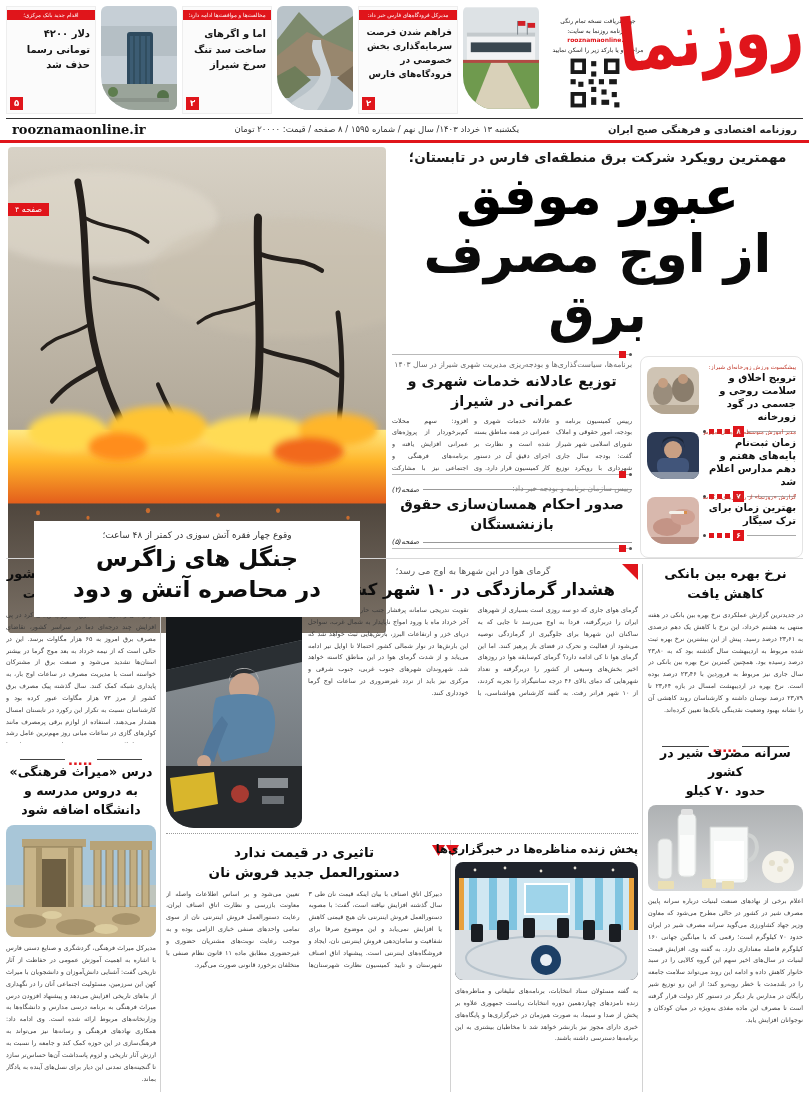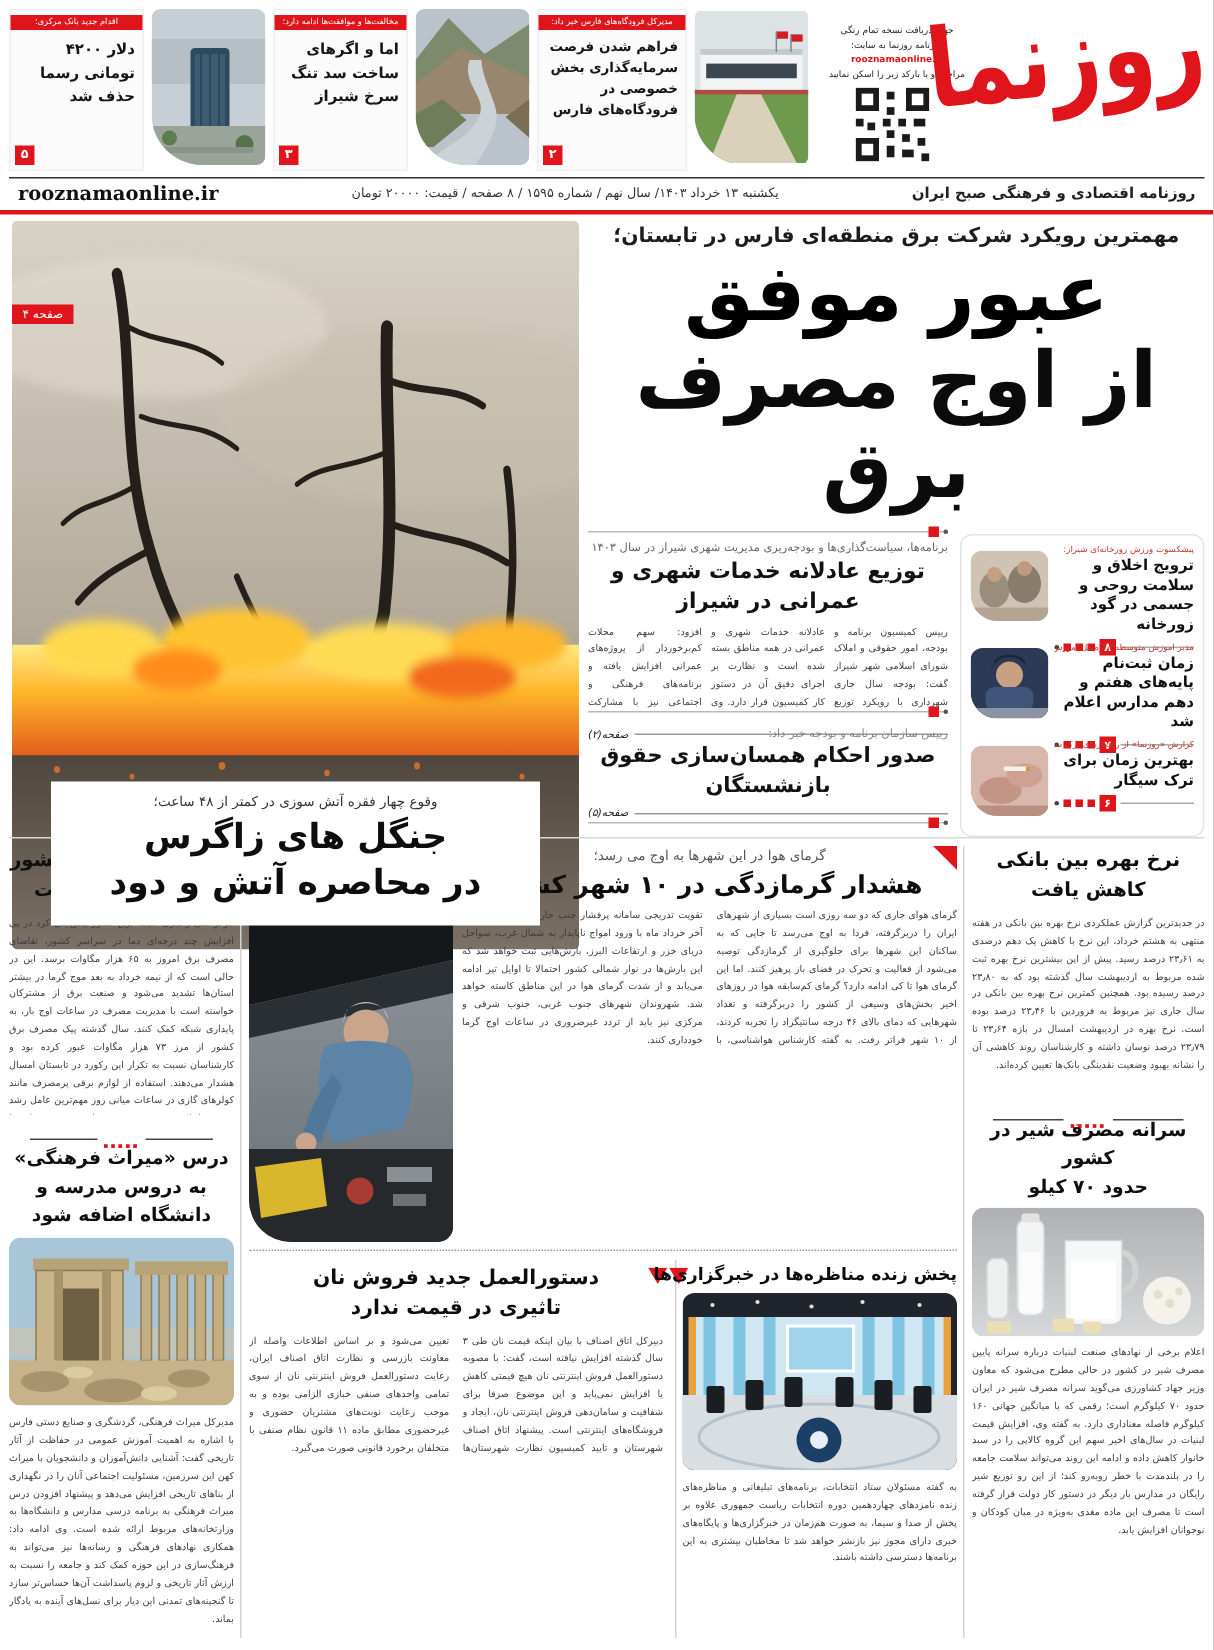--- a/index.html
+++ b/index.html
@@ -468,22 +468,22 @@
     </svg>
   </div>
   <section class="heat">
     <span class="tri" style="right:0;top:-2px;"></span>
     <div class="hk">گرمای هوا در این شهرها به اوج می رسد؛</div>
     <div class="ht">هشدار گرمازدگی در ۱۰ شهر کشور</div>
     <div class="body">گرمای هوای جاری که دو سه روزی است بسیاری از شهرهای ایران را دربرگرفته، فردا به اوج می‌رسد تا جایی که به ساکنان این شهرها برای جلوگیری از گرمازدگی توصیه می‌شود از فعالیت و تحرک در فضای باز پرهیز کنند. اما این گرمای هوا تا کی ادامه دارد؟ گرمای کم‌سابقه هوا در روزهای اخیر بخش‌های وسیعی از کشور را دربرگرفته و تعداد شهرهایی که دمای بالای ۴۶ درجه سانتیگراد را تجربه کردند، از ۱۰ شهر فراتر رفت. به گفته کارشناس هواشناسی، با تقویت تدریجی سامانه پرفشار جنب حاره‌ای موج گرم هفته آخر خرداد ماه با ورود امواج ناپایدار به شمال غرب، سواحل دریای خزر و ارتفاعات البرز، بارش‌هایی ثبت خواهد شد که این بارش‌ها در نوار شمالی کشور احتمالا تا اوایل تیر ادامه می‌یابد و از شدت گرمای هوا در این مناطق کاسته خواهد شد. شهروندان شهرهای جنوب غربی، جنوب شرقی و مرکزی نیز باید از تردد غیرضروری در ساعات اوج گرما خودداری کنند.</div>
   </section>
 
   <section class="bread">
+    <div class="bt">تاثیری در قیمت ندارد</div>
     <div class="bt">دستورالعمل جدید فروش نان</div>
-    <div class="bt">تاثیری در قیمت ندارد</div>
     <div class="body">دبیرکل اتاق اصناف با بیان اینکه قیمت نان طی ۳ سال گذشته افزایش نیافته است، گفت: با مصوبه دستورالعمل فروش اینترنتی نان هیچ قیمتی کاهش یا افزایش نمی‌یابد و این موضوع صرفا برای شفافیت و سامان‌دهی فروش اینترنتی نان، ایجاد و فروشگاه‌های اینترنتی است. پیشنهاد اتاق اصناف شهرستان و تایید کمیسیون نظارت شهرستان‌ها تعیین می‌شود و بر اساس اطلاعات واصله از معاونت بازرسی و نظارت اتاق اصناف ایران، رعایت دستورالعمل فروش اینترنتی نان از سوی تمامی واحدهای صنفی خبازی الزامی بوده و به موجب رعایت نوبت‌های مشتریان حضوری و غیرحضوری مطابق ماده ۱۱ قانون نظام صنفی با متخلفان برخورد قانونی صورت می‌گیرد.</div>
   </section>
 
   <div class="orn">
     <span class="tridn"></span>
     <span class="tridn"></span>
   </div>
 
   <section class="debates">
     <div class="dt">پخش زنده مناظره‌ها در خبرگزاری‌ها</div>

